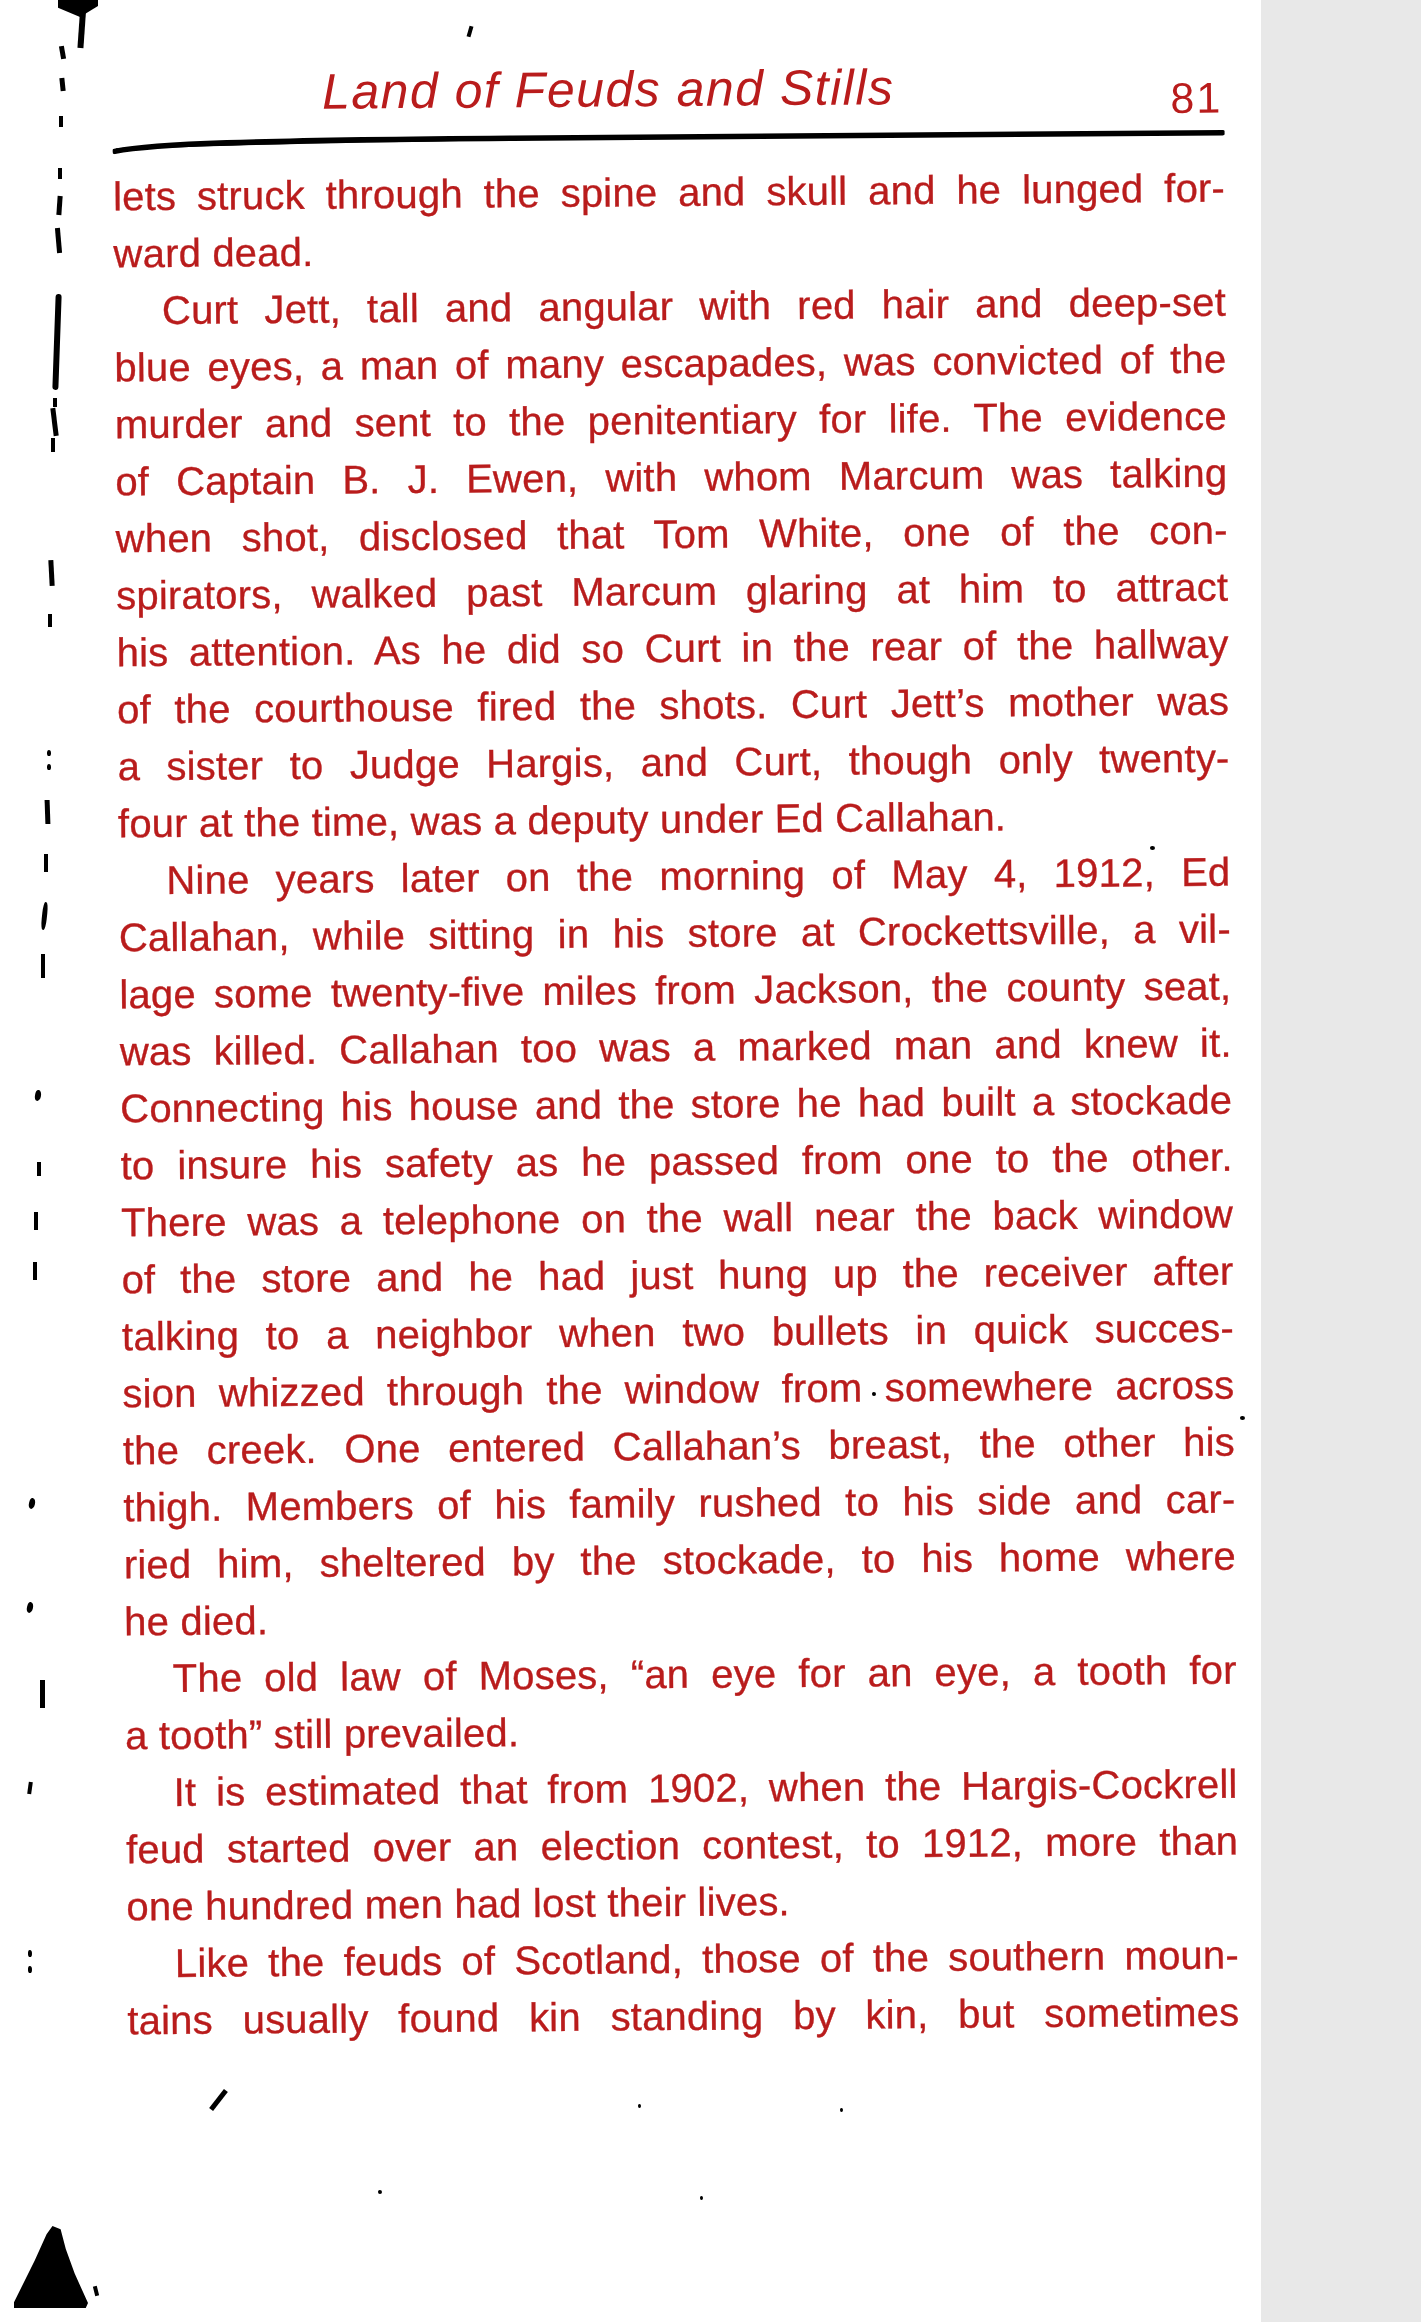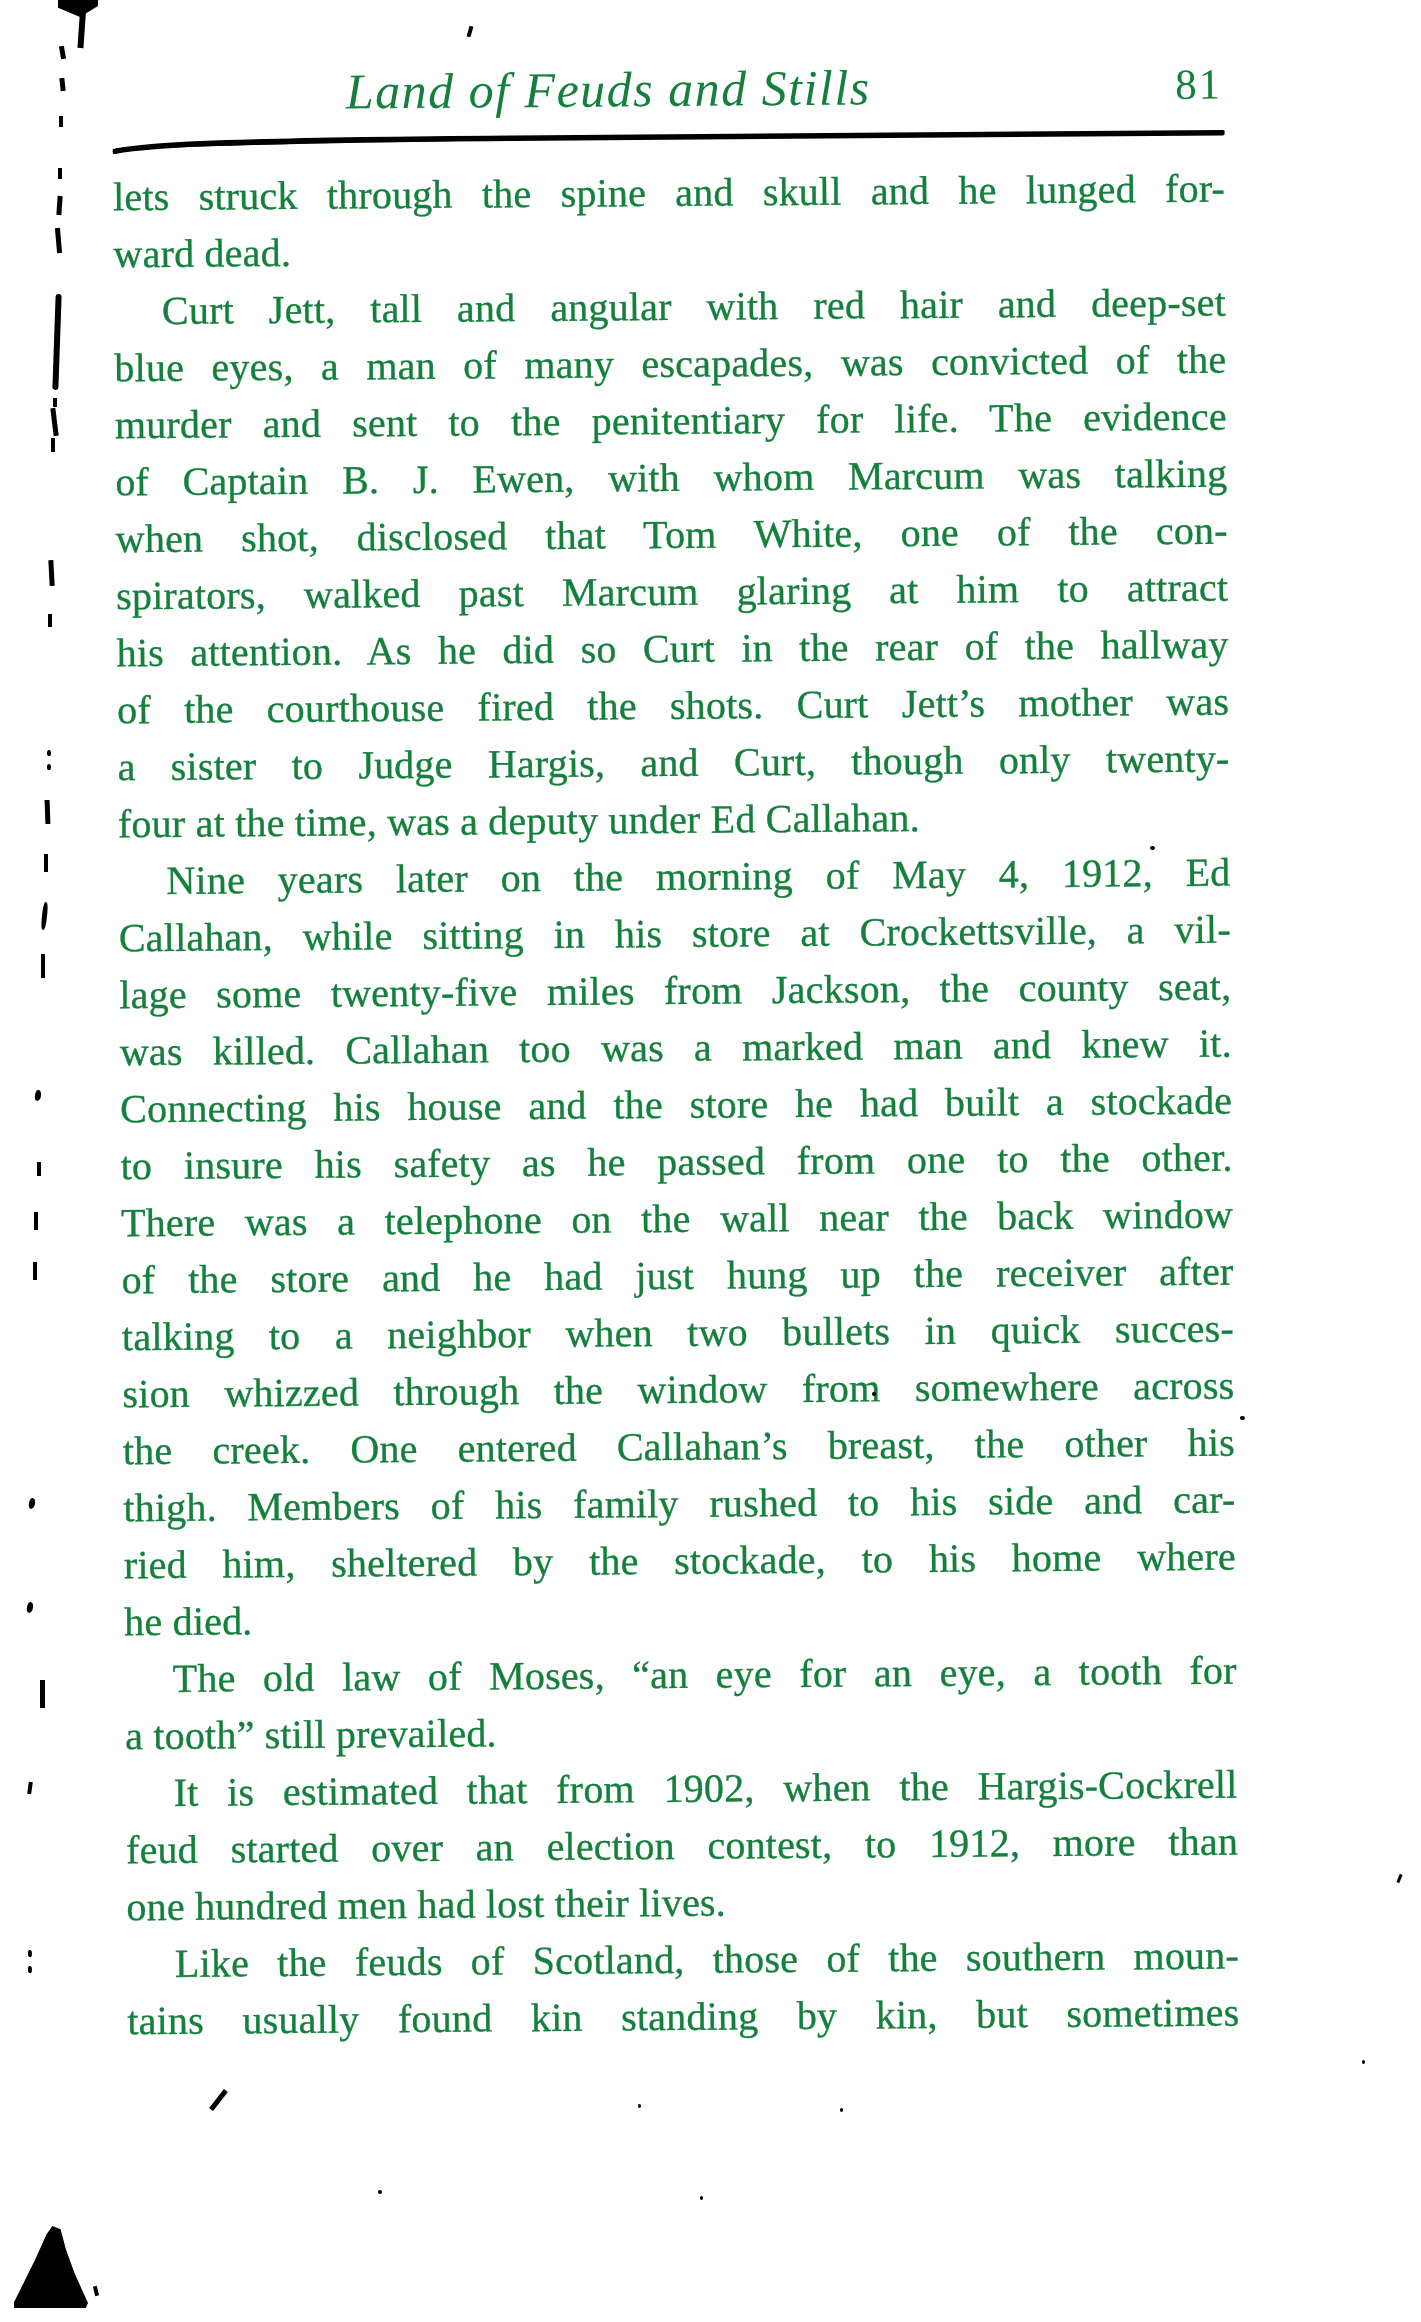--- a/index.html
+++ b/index.html
@@ -1,42 +1,42 @@
 <!DOCTYPE html>
 <html><head>
 <meta charset="utf-8">
 <style>
   html,body{margin:0;padding:0;background:#e8e8e8;}
   .page{
     position:relative;
-    width:1421px;height:2322px;
+    width:1261px;height:2322px;
     background:#ffffff;
     overflow:hidden;
-    color:#15803d;
-    font-family:Liberation Serif, serif;
+    color:#b91c1c;
+    font-family:Liberation Sans, sans-serif;
   }
   .content{
     position:absolute;
     left:112px;top:60px;
     width:1112px;
     transform:rotate(-0.45deg);
     transform-origin:50% 0;
   }
   .header{position:relative;height:66px;}
   .title{
     position:absolute;left:0;right:0;top:0;
     text-align:center;
     transform:translateX(-60px);
     font-style:italic;
     font-size:50px;
     letter-spacing:1.5px;
     white-space:nowrap;
   }
   .pagenum{
-    position:absolute;right:2px;top:4px;
+    position:absolute;right:2px;top:18px;
     font-size:43px;
     letter-spacing:2px;
   }
   .rule{display:block;margin-top:6px;}
   .bodytext{margin-top:14px;}
   .line{
     font-size:40px;
     line-height:57px;
     text-align:justify;
     text-align-last:justify;

